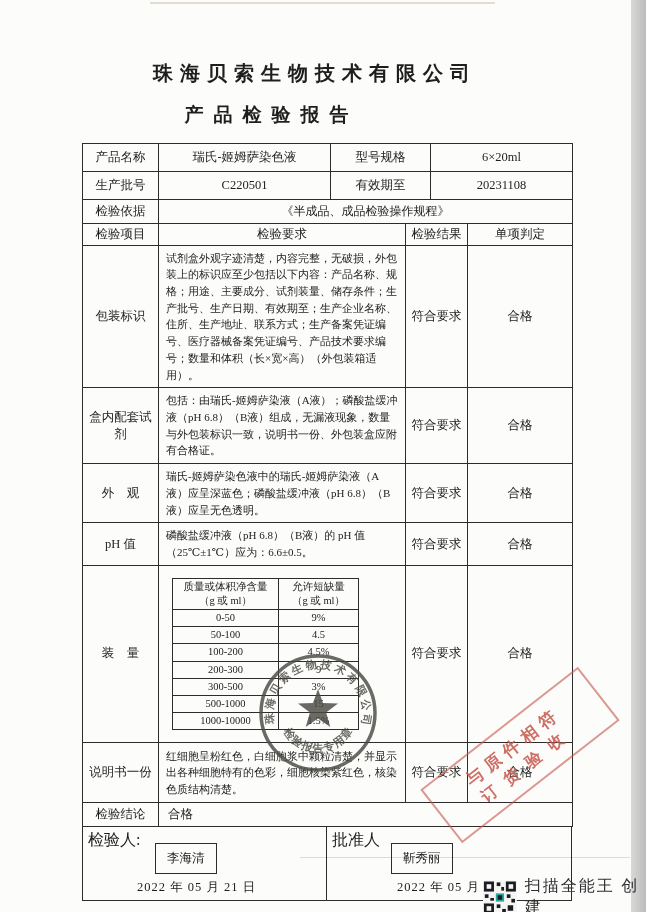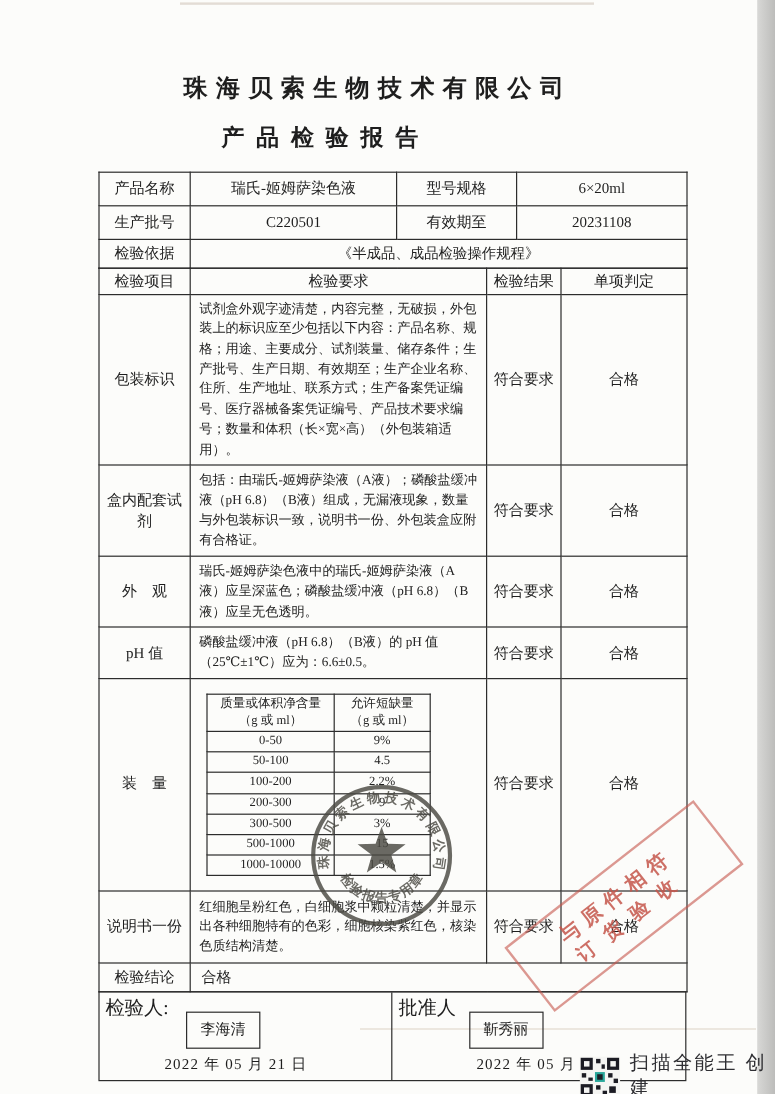--- a/index.html
+++ b/index.html
@@ -156,21 +156,21 @@
             <tr>
               <td>0-50</td>
               <td>9%</td>
             </tr>
             <tr>
               <td>50-100</td>
               <td>4.5</td>
             </tr>
             <tr>
               <td>100-200</td>
-              <td>2.2%</td>
+              <td>4.5%</td>
             </tr>
             <tr>
               <td>200-300</td>
               <td>9</td>
             </tr>
             <tr>
               <td>300-500</td>
               <td>3%</td>
             </tr>
             <tr>

